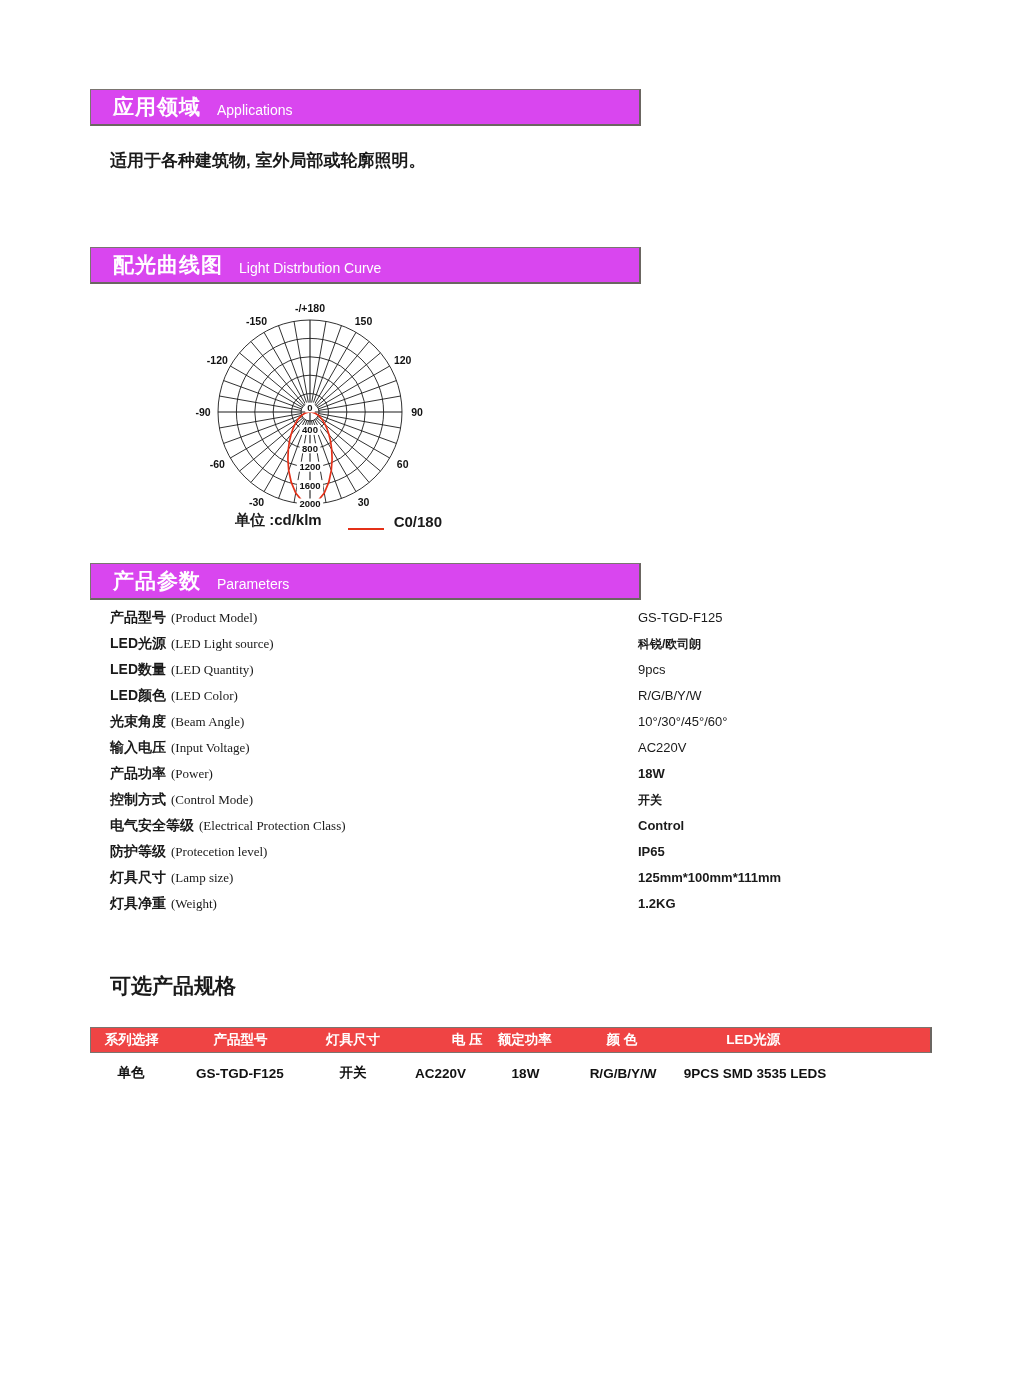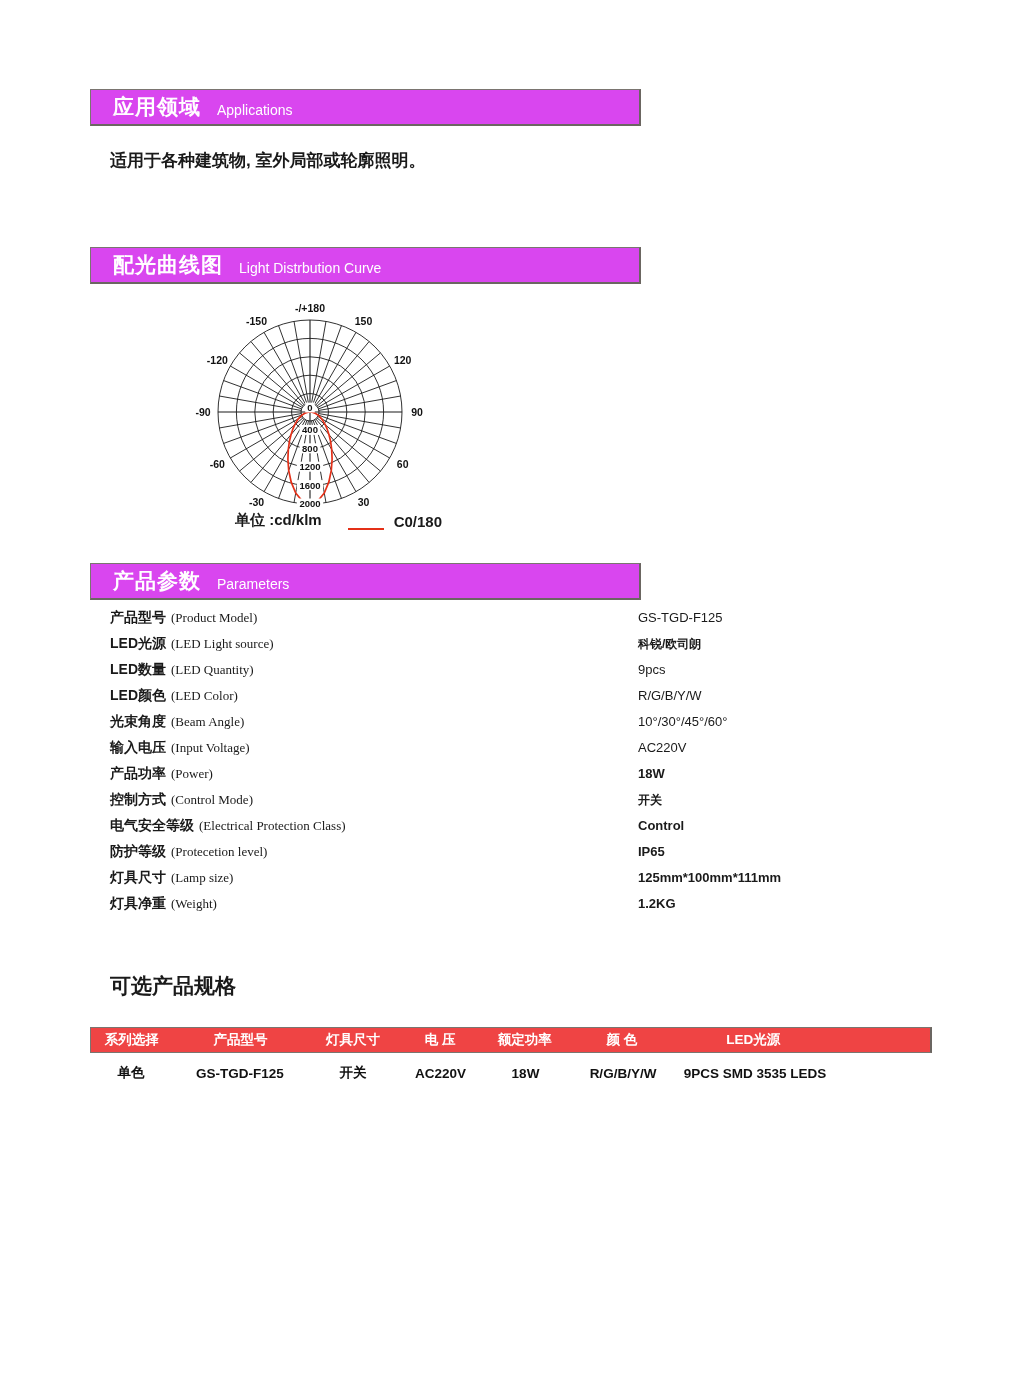--- a/index.html
+++ b/index.html
@@ -149,21 +149,21 @@
       <div class="param-row"><span class="p-zh">灯具净重</span><span class="p-en">(Weight)</span><span class="p-val bold">1.2KG</span></div>
     </div>
 
   <div class="opt-title">可选产品规格</div>
 
   <div class="opt-table">
     <div class="opt-head" id="opt-head">
         <div class="cell" style="width: 82px;">系列选择</div>
         <div class="cell" style="width: 136px;">产品型号</div>
         <div class="cell" style="width: 90px;">灯具尺寸</div>
-        <div class="cell" style="width: 85px;">电 压</div>
+        <div class="cell" style="width: 85px; text-align: right;">电 压</div>
         <div class="cell" style="width: 85px;">额定功率</div>
         <div class="cell" style="width: 110px;">颜 色</div>
         <div class="cell" style="width: 254px; padding-right: 100px;">LED光源</div>
       </div>
     <div id="opt-rows">
         <div class="opt-row">
           <div class="cell" style="width: 82px;">单色</div>
           <div class="cell" style="width: 136px;">GS-TGD-F125</div>
           <div class="cell" style="width: 90px;">开关</div>
           <div class="cell" style="width: 85px;">AC220V</div>

